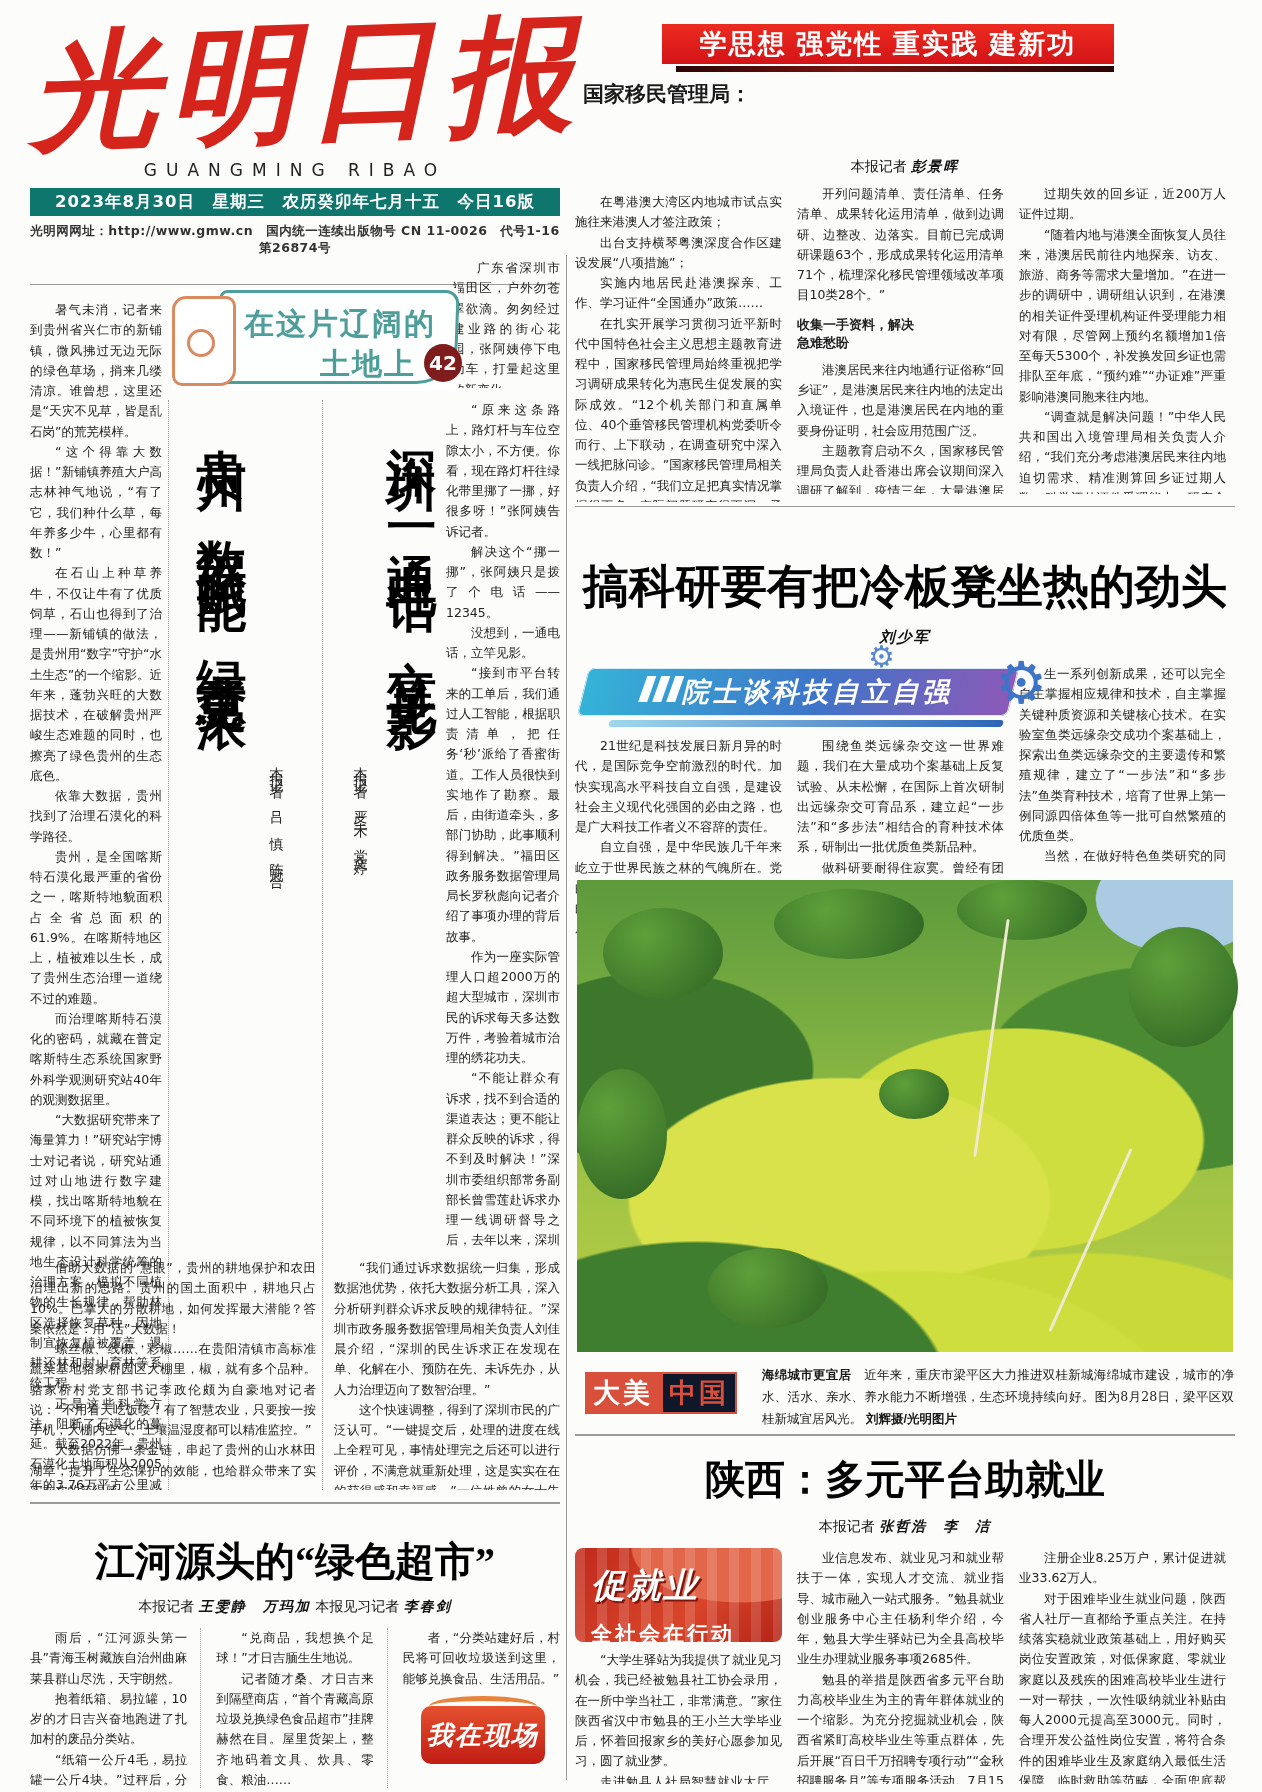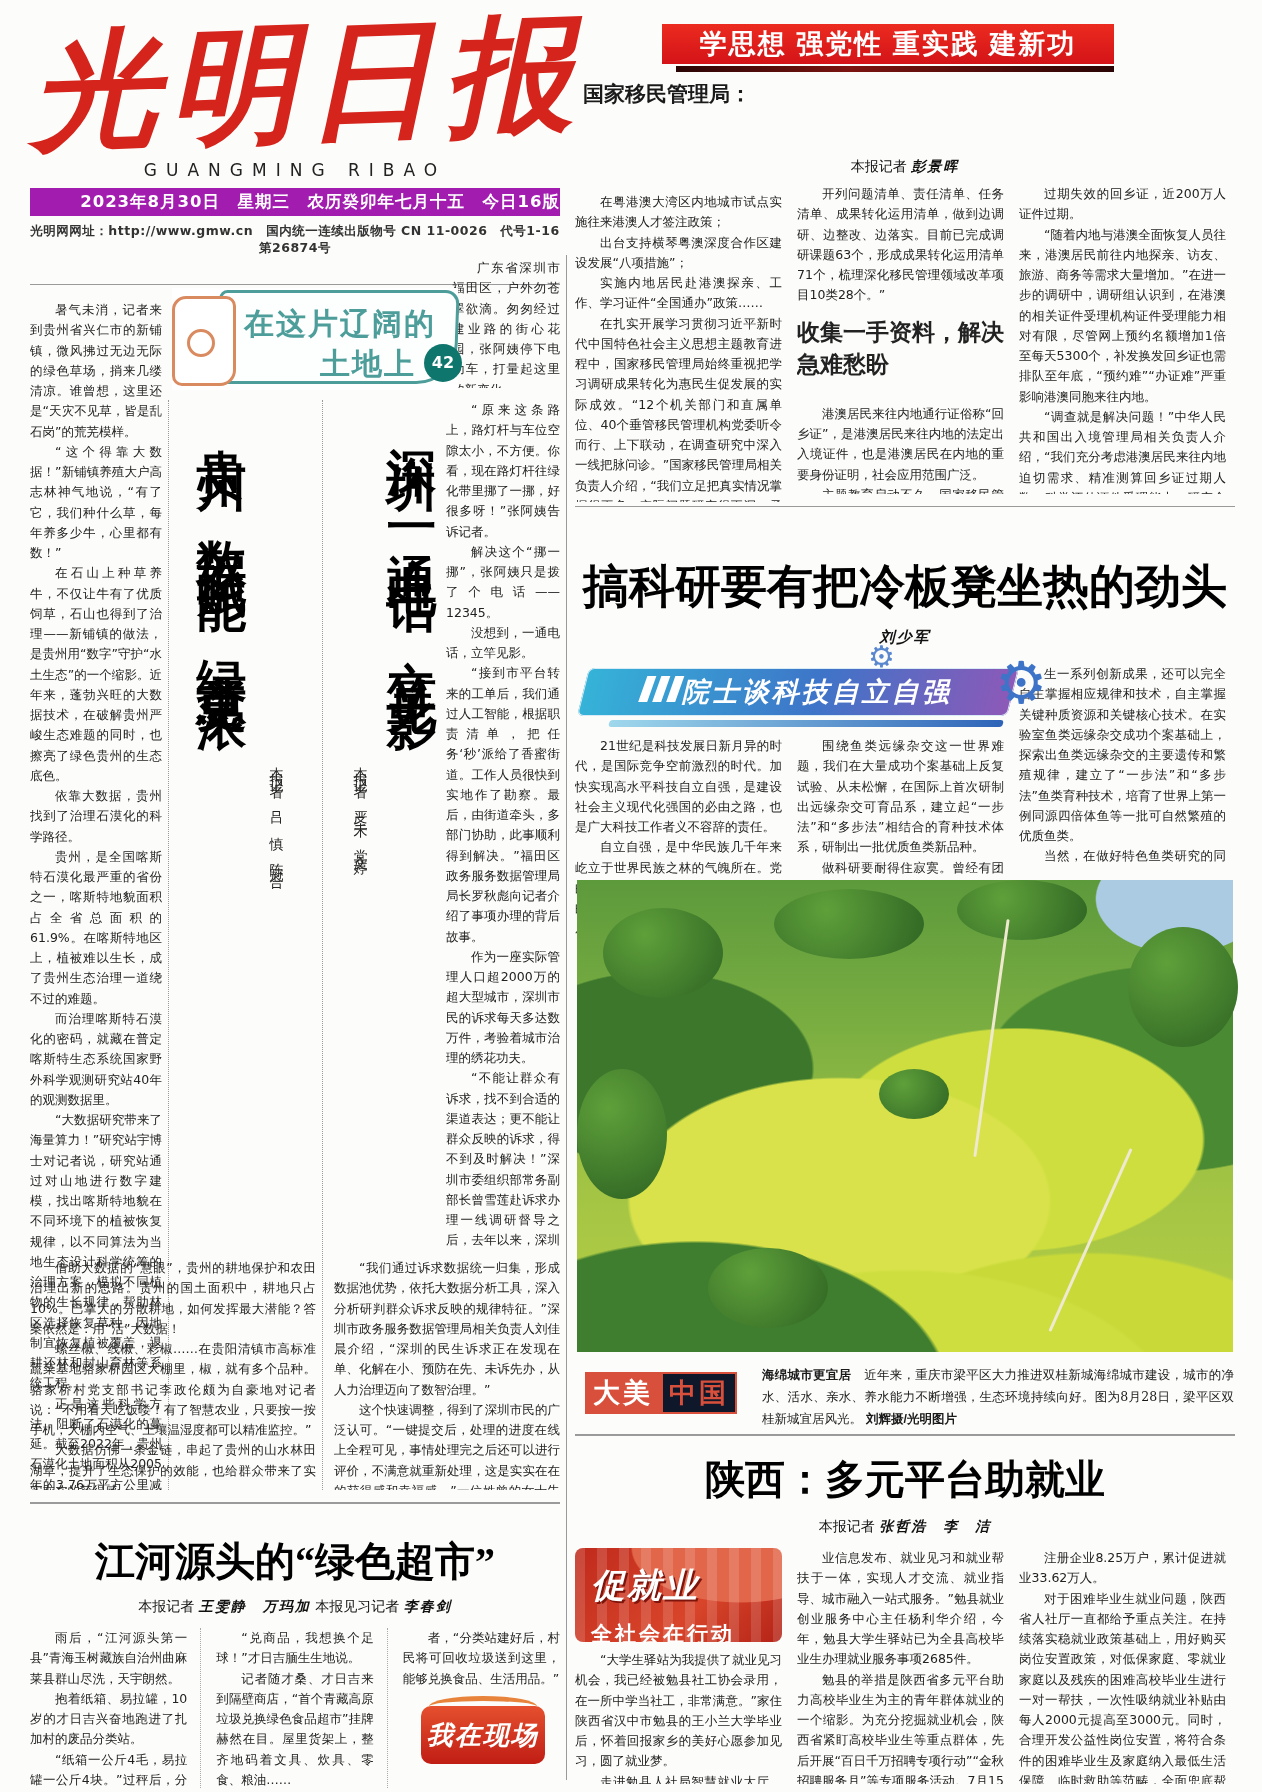--- a/index.html
+++ b/index.html
@@ -6,54 +6,54 @@
   #page{position:relative;width:1262px;height:1792px;background:#fcfcfa;margin:0 auto;
         font-family:"DejaVu Sans",sans-serif;color:#1a1a1a;overflow:hidden;}
   .abs{position:absolute;}
   p{margin:0;text-indent:2em;text-align:justify;}
   .body-txt{font-size:12.5px;line-height:1.62;color:#222;}
   .overflow{overflow:hidden;}
   
   .brand{font-family:"DejaVu Serif",serif;font-style:italic;font-weight:bold;color:#d5241c;
          font-size:128px;letter-spacing:10px;line-height:1;transform:rotate(-2deg);white-space:nowrap;}
   .brand-pinyin{font-size:17px;letter-spacing:9px;color:#222;text-align:center;}
-  .datebar{background:#a21caf;color:#fff;font-weight:bold;font-size:16.5px;text-align:right;
+  .datebar{background:#0f766e;color:#fff;font-weight:bold;font-size:16.5px;text-align:center;
            line-height:28px;letter-spacing:1px;}
   .infoline{font-size:12.5px;font-weight:bold;color:#333;letter-spacing:.5px;}
   .rule{background:#9a9a9a;}
   .dotted-v{border-left:1.5px dotted #9a9a9a;}
   
   .slogan{background:linear-gradient(180deg,#ec2b20,#d31317);color:#fff;font-weight:bold;
           font-size:27px;text-align:center;line-height:40px;letter-spacing:2px;
           font-family:"Liberation Sans",sans-serif;}
   .slogan-shadow{background:linear-gradient(90deg,#2a0505,#7c1410 40%,#2a0505);height:6px;}
   
   .kicker{font-size:21px;font-weight:bold;}
   .h-serif{font-family:"Liberation Serif",serif;font-weight:bold;text-align:center;color:#000;}
   .byline{font-size:14px;text-align:center;color:#111;}
   .byline .nm{font-family:"DejaVu Serif",serif;font-style:italic;font-weight:bold;letter-spacing:2px;}
-  .subhead{font-size:23px;font-weight:bold;text-indent:0;text-align:left;line-height:1.4;
-           margin:10px 0 24px 0;font-family:"Liberation Sans",sans-serif;}
+  .subhead{font-size:13px;font-weight:bold;text-indent:0;text-align:left;line-height:1.4;
+           margin:10px 0 8px 0;font-family:"Liberation Sans",sans-serif;}
   
   .vh{writing-mode:vertical-rl;font-family:"Liberation Sans",sans-serif;font-weight:900;
       font-size:50px;letter-spacing:14px;color:#000;line-height:1.1;}
   .vbyline{writing-mode:vertical-rl;font-size:14px;letter-spacing:6px;color:#222;
            font-family:"DejaVu Serif",serif;}
   
   .scroll-badge{position:relative;}
   .scroll-roll{position:absolute;left:0;top:8px;width:58px;height:84px;border:3px solid #d98a5f;
                border-radius:14px 10px 16px 10px;background:#fff;}
   .scroll-roll::after{content:"";position:absolute;left:12px;top:30px;width:22px;height:22px;
                border:3px solid #d98a5f;border-radius:50%;}
   .scroll-paper{position:absolute;left:46px;top:2px;right:0;bottom:6px;border:3px solid #4d9e9a;
                border-radius:8px 14px 40px 10px;background:#fdfefe;transform:skewX(-2deg);}
   .scroll-l1{position:absolute;left:72px;top:16px;font-size:30px;font-weight:900;color:#4d9e9a;letter-spacing:2px;}
   .scroll-l2{position:absolute;left:148px;top:56px;font-size:30px;font-weight:900;color:#4d9e9a;letter-spacing:2px;}
   .scroll-num{position:absolute;right:-4px;top:56px;width:38px;height:38px;border-radius:50%;
-              background:#0f766e;color:#fff;font-weight:bold;font-size:16px;text-align:center;line-height:38px;}
+              background:#7f1d1d;color:#fff;font-weight:bold;font-size:20px;text-align:center;line-height:38px;}
   
   .acad-banner{transform:skewX(-14deg);background:linear-gradient(90deg,#35b3d8,#3e74c8 55%,#8d59b8);
                border-radius:6px;display:flex;align-items:center;justify-content:center;color:#fff;
                font-weight:900;font-size:27px;letter-spacing:3px;box-shadow:0 0 0 1px #d9ecf5 inset;}
   .acad-underbar{transform:skewX(-14deg);background:linear-gradient(90deg,#9fd8ec,#2e64b8);height:7px;border-radius:3px;}
   .acad-slash{display:inline-block;width:9px;height:26px;background:#fff;margin-right:5px;transform:skewX(-6deg);}
   .gear{color:#3e74c8;line-height:1;}
   
   .photo{background:
       radial-gradient(140px 90px at 92% 4%, #aacbe2 0 60%, transparent 61%),

